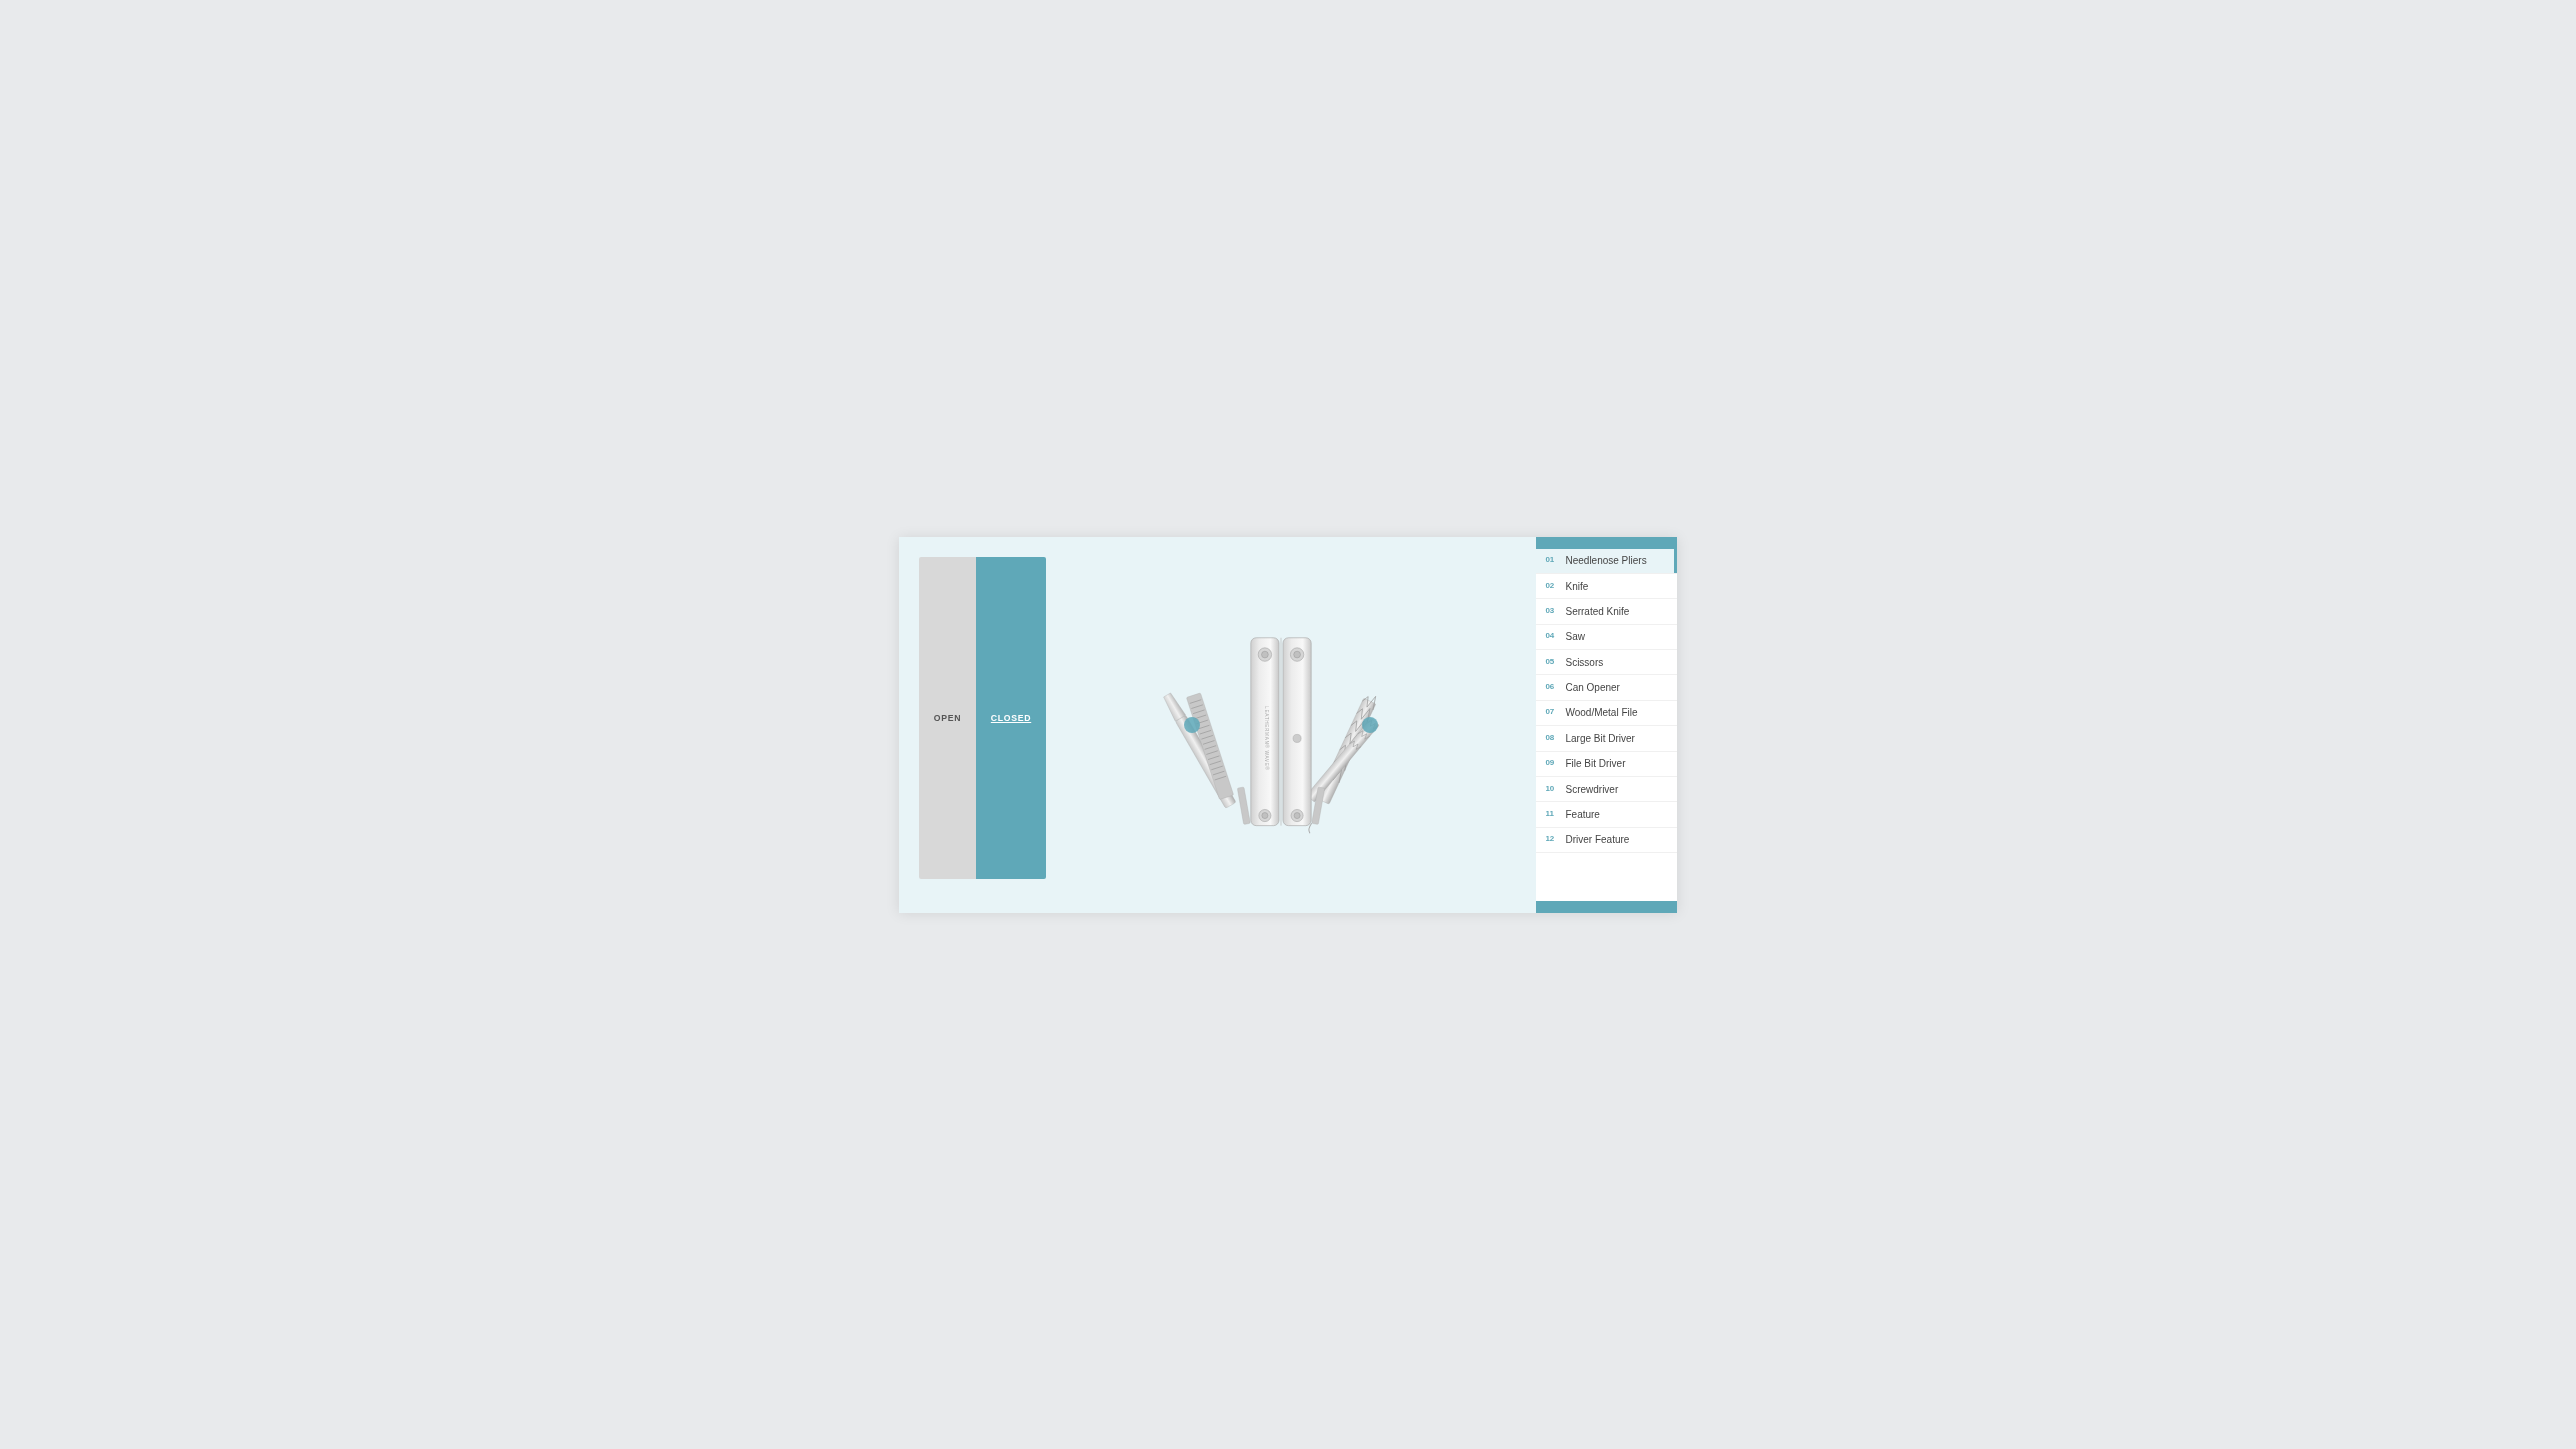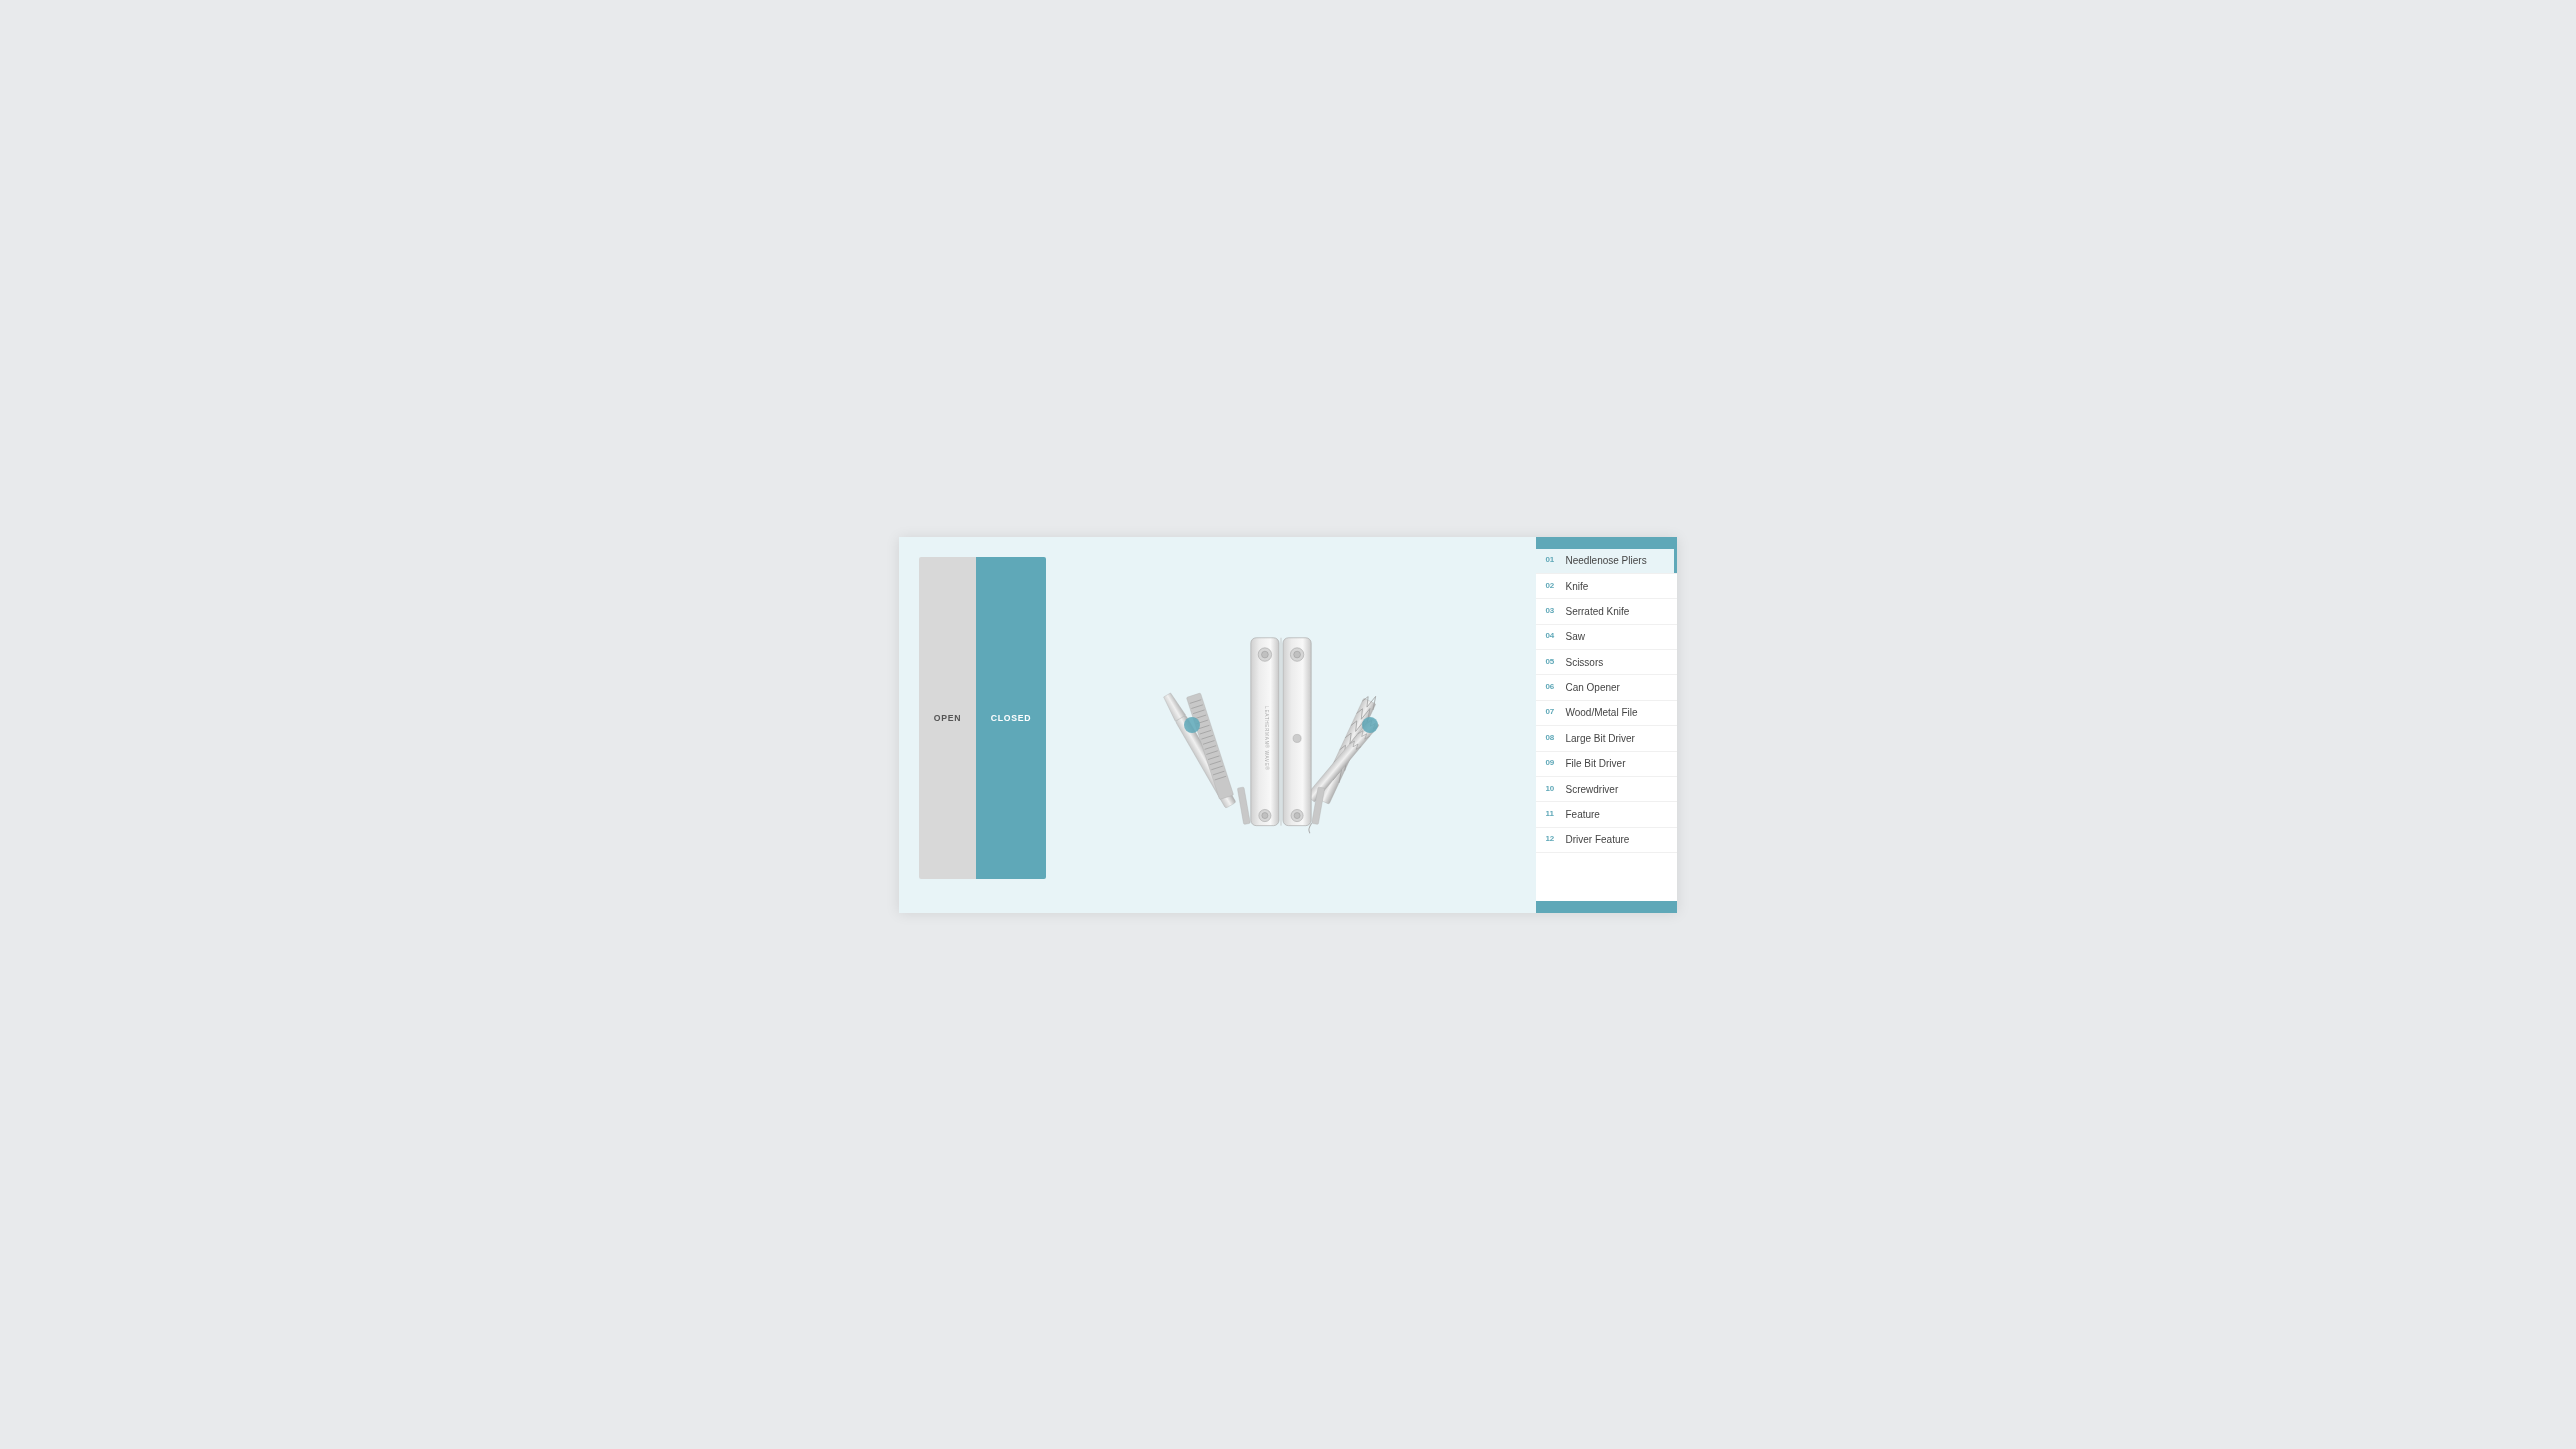--- a/index.html
+++ b/index.html
@@ -52,20 +52,21 @@
     .btn-closed {
       padding: 5.4px 14.8px;
       background: #5fa8b8;
       color: #fff;
       border: none;
       font-size: 8.7px;
       font-weight: 600;
       letter-spacing: 0.7px;
       cursor: pointer;
       border-radius: 0 2px 2px 0;
+      text-decoration: underline;
     }
 
     .click-label {
       color: #5fa8b8;
       font-size: 10px;
       font-weight: 700;
       letter-spacing: 1.3px;
       text-transform: uppercase;
       line-height: 1.4;
       margin-bottom: 13.4px;

